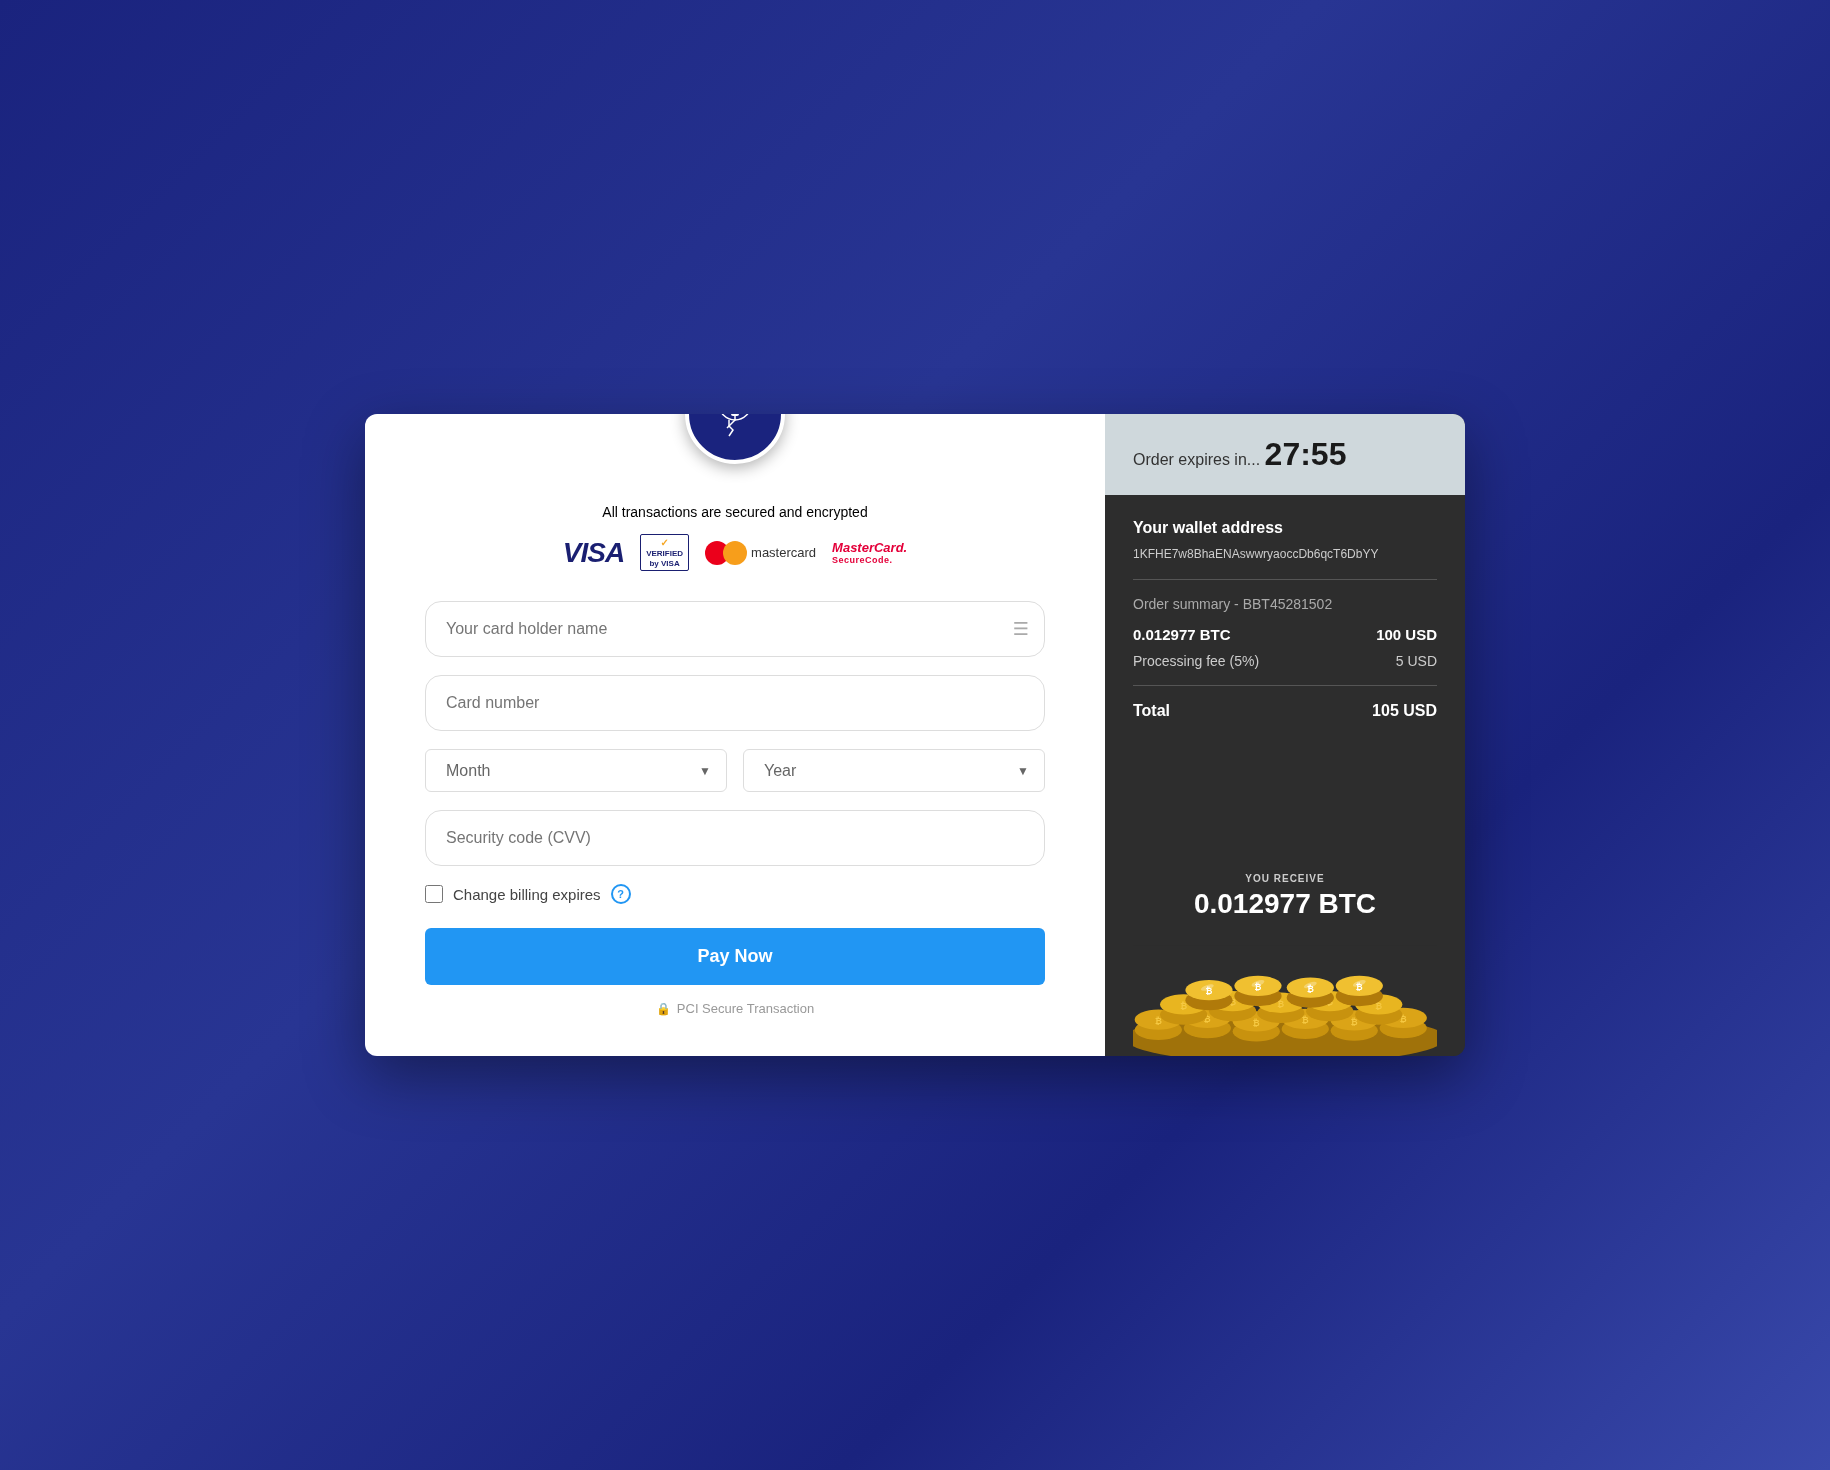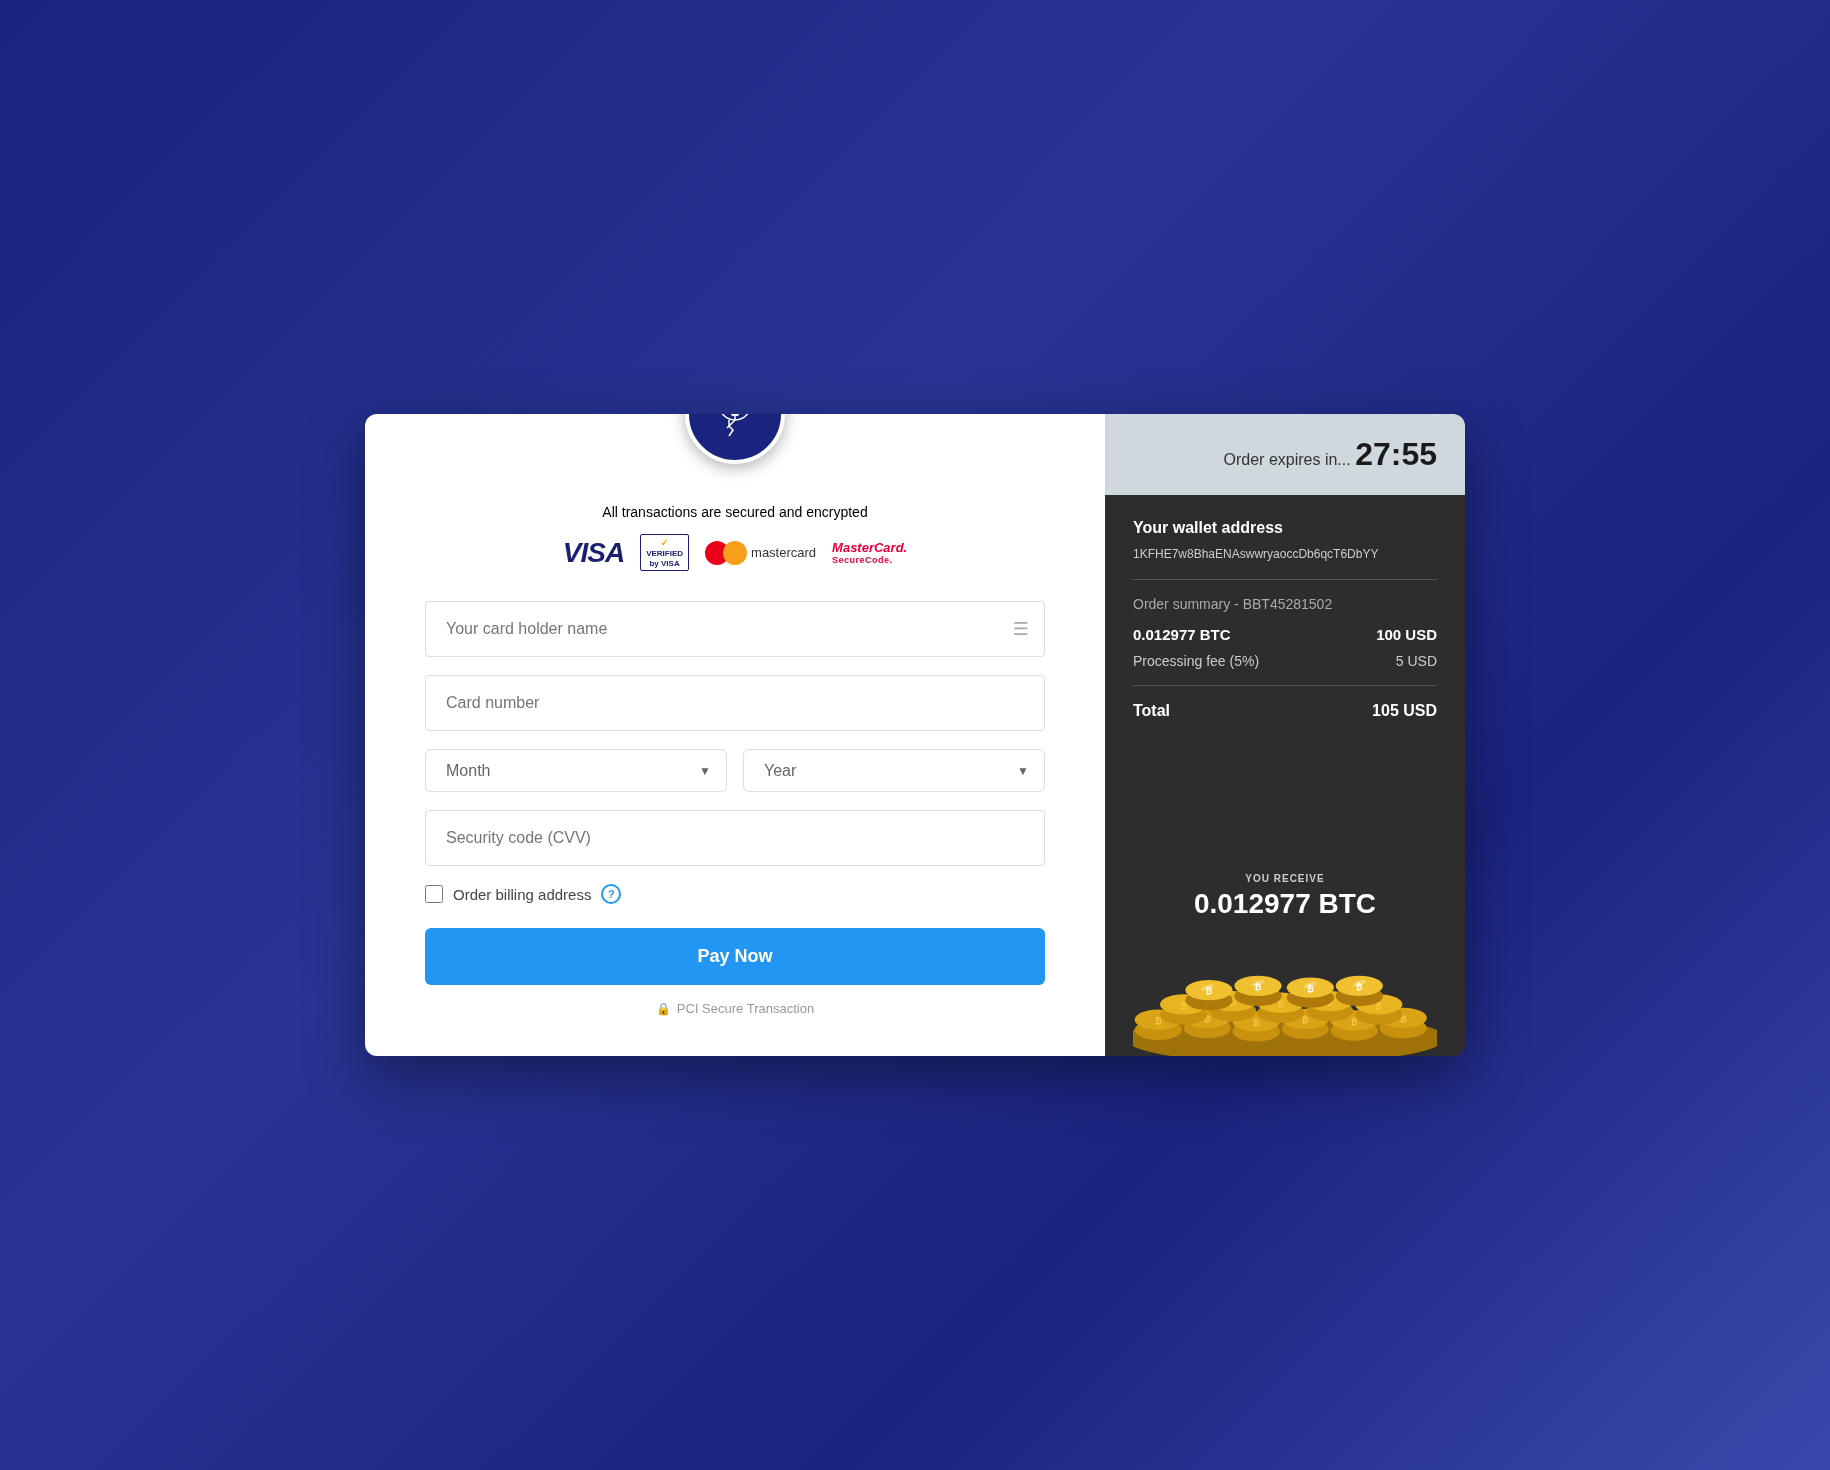--- a/index.html
+++ b/index.html
@@ -146,21 +146,21 @@
 
     .form-group {
       width: 100%;
       margin-bottom: 18px;
     }
 
     .form-input {
       width: 100%;
       padding: 18px 20px;
       border: 1.5px solid #ddd;
-      border-radius: 4px;
+      border-radius: 16px;
       font-size: 16px;
       color: #0c4a6e;
       outline: none;
       background: #fff;
       transition: border-color 0.2s;
     }
 
     .input-with-icon {
       position: relative;
     }
@@ -273,21 +273,21 @@
     .right-panel {
       width: 360px;
       display: flex;
       flex-direction: column;
       background: #2d2d2d;
     }
 
     .expiry-header {
       background: #cfd8dc;
       padding: 22px 28px;
-      text-align: right;
+      text-align: left;
     }
 
     .expiry-label {
       font-size: 16px;
       color: #333;
     }
 
     .expiry-time {
       font-size: 32px;
       font-weight: 800;
@@ -498,21 +498,21 @@
         <span class="select-arrow">▼</span>
       </div>
     </div>
 
     <div class="form-group">
       <input class="form-input" type="text" placeholder="Security code (CVV)" style="">
     </div>
 
     <div class="billing-row">
       <input type="checkbox" class="billing-checkbox" style="">
-      <label class="billing-label">Order billing address</label>
+      <label class="billing-label">Change billing expires</label>
       <div class="help-circle">?</div>
     </div>
 
     <button class="pay-button">Pay Now</button>
 
     <div class="secure-badge">
       <span class="lock-icon">🔒</span>
       <span>PCI Secure Transaction</span>
     </div>
 

